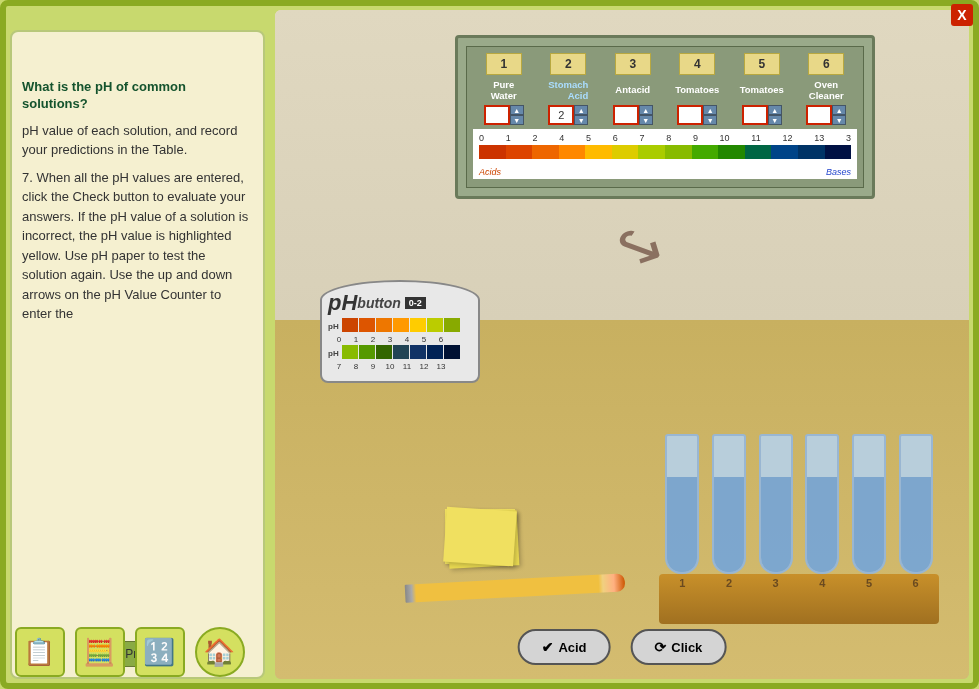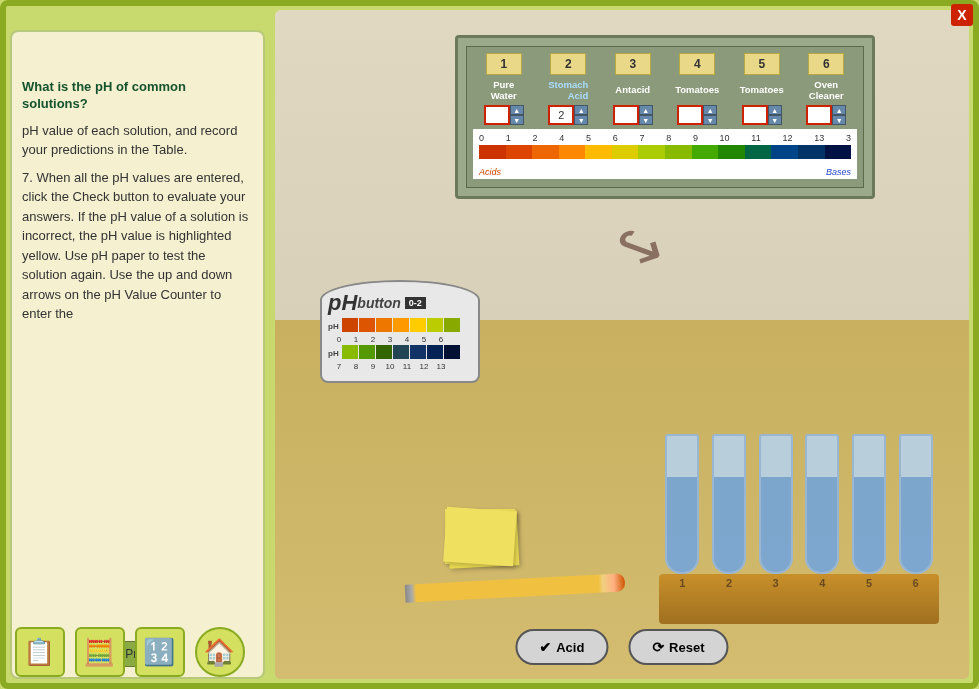--- a/index.html
+++ b/index.html
@@ -723,17 +723,17 @@
       </div>
   </div>
 
   <div class="action-buttons">
     <button class="action-btn">
       <span class="btn-icon">✔</span>
       <span>Acid</span>
     </button>
     <button class="action-btn">
       <span class="btn-icon">⟳</span>
-      <span>Reset</span>
+      <span>Click</span>
     </button>
   </div>
 
 </div>
 
 </body></html>

